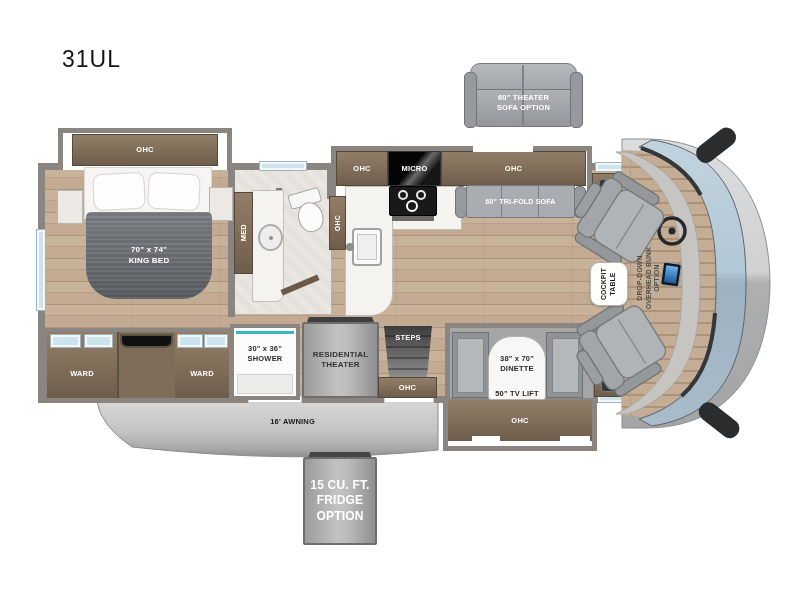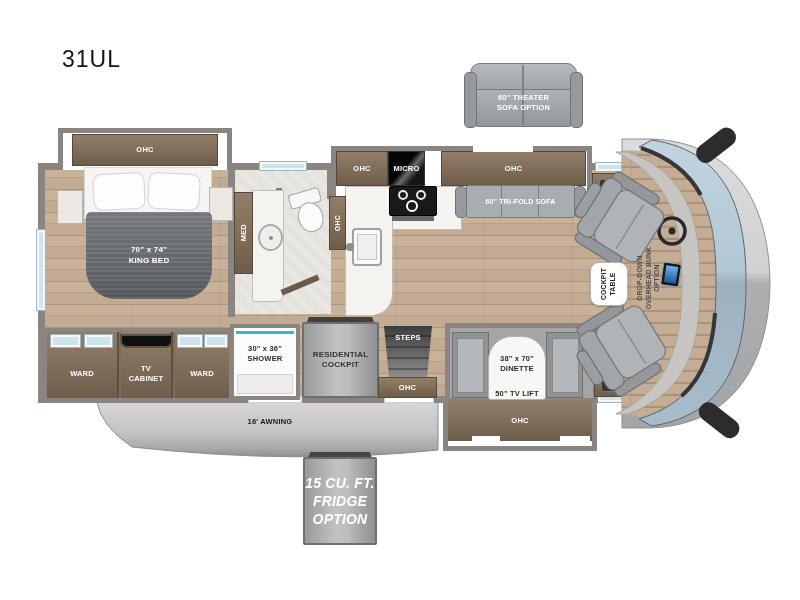--- a/index.html
+++ b/index.html
@@ -42,21 +42,21 @@
     <defs>
       <linearGradient id="awng" x1="0" y1="0" x2="0" y2="1">
         <stop offset="0" stop-color="#d6d6d6"></stop>
           <stop offset="0.55" stop-color="#c3c3c3"></stop>
         <stop offset="0.85" stop-color="#a8a8a8"></stop>
           <stop offset="1" stop-color="#8f8f8f"></stop>
       </linearGradient>
     </defs>
     <path d="M 7 4 L 348 4 L 348 52 Q 205 67 42 49 Q 11 28 7 4 Z" fill="url(#awng)" stroke="#8b8b8b" stroke-width="1"></path>
   </svg>
-  <div class="a lbl" style="left:225px;top:417px;width:90px;font-size:7.5px;color:#1c1c1c;">16' AWNING</div>
+  <div class="a lbl" style="left:225px;top:417px;width:90px;font-size:7.5px;color:#1c1c1c;text-align:right;">16' AWNING</div>
 
   <div class="a wall" style="left:38px;top:163px;width:295px;height:7px;"></div>
   <div class="a wall" style="left:592px;top:163px;width:70px;height:7px;"></div>
   <div class="a wall" style="left:38px;top:163px;width:7px;height:240px;"></div>
   <div class="a wall" style="left:38px;top:396px;width:610px;height:7px;"></div>
   <div class="a wall" style="left:228px;top:167px;width:7px;height:150px;"></div>
   <div class="a wall" style="left:327px;top:167px;width:6px;height:32px;"></div>
   <div class="a" style="left:276px;top:188px;width:6px;height:84px;background:#7d7a74;"></div>
 
   <div class="a glass" style="left:37px;top:230px;width:8px;height:80px;"></div>
@@ -93,21 +93,21 @@
     <div class="a" style="left:0;top:0;width:32px;height:15px;background:#f7f7f6;border:1.5px solid #a8a6a2;border-radius:3px;"></div>
     <div class="a" style="left:4px;top:12px;width:25px;height:30px;background:#fbfbfa;border:1.5px solid #a8a6a2;border-radius:50% 50% 46% 46%;"></div>
   </div>
 
   <div class="a" style="left:280px;top:282px;width:40px;height:6px;background:#6b5a49;transform:rotate(-23deg);"></div>
 
   <div class="a slide" style="left:331px;top:146px;width:261px;height:58px;border-bottom:none;"></div>
   <div class="a cab" style="left:336px;top:151px;width:52px;height:35px;">
     <span class="lbl" style="font-size:7.5px;">OHC</span>
   </div>
-  <div class="a flex" style="left:388px;top:151px;width:37px;height:35px;border:1px solid #333;background:linear-gradient(130deg,#050505 0 45%,#6a6a6a 58%,#161616 75%);">
+  <div class="a flex" style="left:388px;top:151px;width:53px;height:35px;border:1px solid #333;background:linear-gradient(130deg,#050505 0 45%,#6a6a6a 58%,#161616 75%);">
     <span class="lbl" style="font-size:7.5px;color:#fff;">MICRO</span>
   </div>
   <div class="a cab" style="left:441px;top:151px;width:145px;height:35px;">
     <span class="lbl" style="font-size:7.5px;">OHC</span>
   </div>
   <div class="a" style="left:473px;top:146px;width:60px;height:6px;background:#fff;"></div>
 
   <div class="a marble" style="left:392px;top:186px;width:70px;height:44px;"></div>
   <div class="a marble" style="left:345px;top:186px;width:48px;height:130px;border-radius:0 0 22px 0;"></div>
   <div class="a cab flex" style="left:329px;top:196px;width:17px;height:54px;">
@@ -137,45 +137,41 @@
     <div class="a sofa-arm" style="left:0;top:9px;width:13px;height:56px;"></div>
     <div class="a sofa-arm" style="left:106px;top:9px;width:13px;height:56px;"></div>
     <div class="a lbl" style="left:8px;top:30px;width:103px;font-size:7.5px;color:#fff;">60" THEATER
 SOFA OPTION</div>
   </div>
 
   <div class="a" style="left:43px;top:328px;width:190px;height:74px;border:4px solid #8a8580;background:#7e6d59;">
     <div class="a cab" style="left:0;top:0;width:72px;height:66px;border:none;border-right:2px solid #5c5043;">
       <span class="lbl" style="font-size:7.5px;margin-top:18px;">WARD</span>
     </div>
-    <div class="a cab" style="left:74px;top:0;width:52px;height:66px;border:none;border-right:2px solid #5c5043;">
-      <span class="lbl" style="font-size:7.5px;margin-top:18px;">TV
-CABINET</span>
-    </div>
     <div class="a cab" style="left:128px;top:0;width:54px;height:66px;border:none;">
       <span class="lbl" style="font-size:7.5px;margin-top:18px;">WARD</span>
     </div>
     <div class="a glass" style="left:4px;top:3px;width:29px;height:12px;"></div>
     <div class="a glass" style="left:38px;top:3px;width:27px;height:12px;"></div>
     <div class="a" style="left:73px;top:2px;width:53px;height:14px;background:#101010;border:2px solid #5f5142;border-radius:0 0 7px 7px;"></div>
     <div class="a glass" style="left:131px;top:3px;width:24px;height:12px;"></div>
     <div class="a glass" style="left:158px;top:3px;width:22px;height:12px;"></div>
   </div>
 
   <div class="a" style="left:230px;top:324px;width:70px;height:76px;border:4px solid #8a8580;background:#fbfbfa;">
     <div class="a" style="left:2px;top:3px;width:58px;height:3px;background:#35b8c4;"></div>
     <div class="a" style="left:3px;top:46px;width:56px;height:20px;background:#ececea;border:1px solid #d4d2ce;"></div>
     <div class="a lbl" style="left:2px;top:16px;width:58px;font-size:7.5px;color:#2c2c2c;">30" x 36"
 SHOWER</div>
   </div>
 
   <div class="a" style="left:302px;top:317px;width:77px;height:10px;background:#3f3f3f;clip-path:polygon(4% 100%,9% 0,91% 0,96% 100%);"></div>
   <div class="a graybox flex" style="left:302px;top:322px;width:77px;height:76px;">
     <span class="lbl" style="font-size:8px;color:#333;">RESIDENTIAL
-COCKPIT</span>
+THEATER</span>
   </div>
 
   <div class="a" style="left:383px;top:326px;width:50px;height:51px;background:repeating-linear-gradient(180deg,transparent 0 9px,rgba(0,0,0,0.3) 9px 11px),linear-gradient(180deg,#3c3c3c,#8c8c8c);clip-path:polygon(2% 0,98% 0,88% 100%,12% 100%);">
     <div class="lbl" style="font-size:7.5px;color:#fff;margin-top:7px;">STEPS</div>
   </div>
   <div class="a cab" style="left:378px;top:377px;width:59px;height:21px;">
     <span class="lbl" style="font-size:7.5px;">OHC</span>
   </div>
 
   <div class="a" style="left:445px;top:323px;width:153px;height:80px;border:5px solid #8a8580;background:#a5a5a5;">
@@ -272,18 +268,18 @@
 
   <div class="a" style="left:590px;top:262px;width:38px;height:44px;background:#fdfdfc;border:1.5px solid #b5b3af;border-radius:9px;box-shadow:0 1px 2px rgba(0,0,0,0.25);"></div>
   <div class="a flex lbl" style="left:579px;top:272px;width:60px;height:24px;transform:rotate(-90deg);font-size:6.8px;color:#1c1c1c;">COCKPIT
 TABLE</div>
   <div class="a flex lbl" style="left:609px;top:258px;width:80px;height:40px;transform:rotate(-90deg);font-size:6.8px;color:#4c4c4c;">DROP-DOWN
 OVERHEAD BUNK
 OPTION</div>
 
   <div class="a" style="left:303px;top:452px;width:74px;height:11px;background:#454545;clip-path:polygon(4% 100%,10% 0,90% 0,96% 100%);"></div>
   <div class="a graybox flex" style="left:303px;top:457px;width:74px;height:88px;">
-    <span class="lbl" style="font-size:14px;color:#fff;font-style:italic;">15 CU. FT.
+    <span class="lbl" style="font-size:12px;color:#fff;">15 CU. FT.
 FRIDGE
 OPTION</span>
   </div>
 
 </div>
 
 </body></html>

